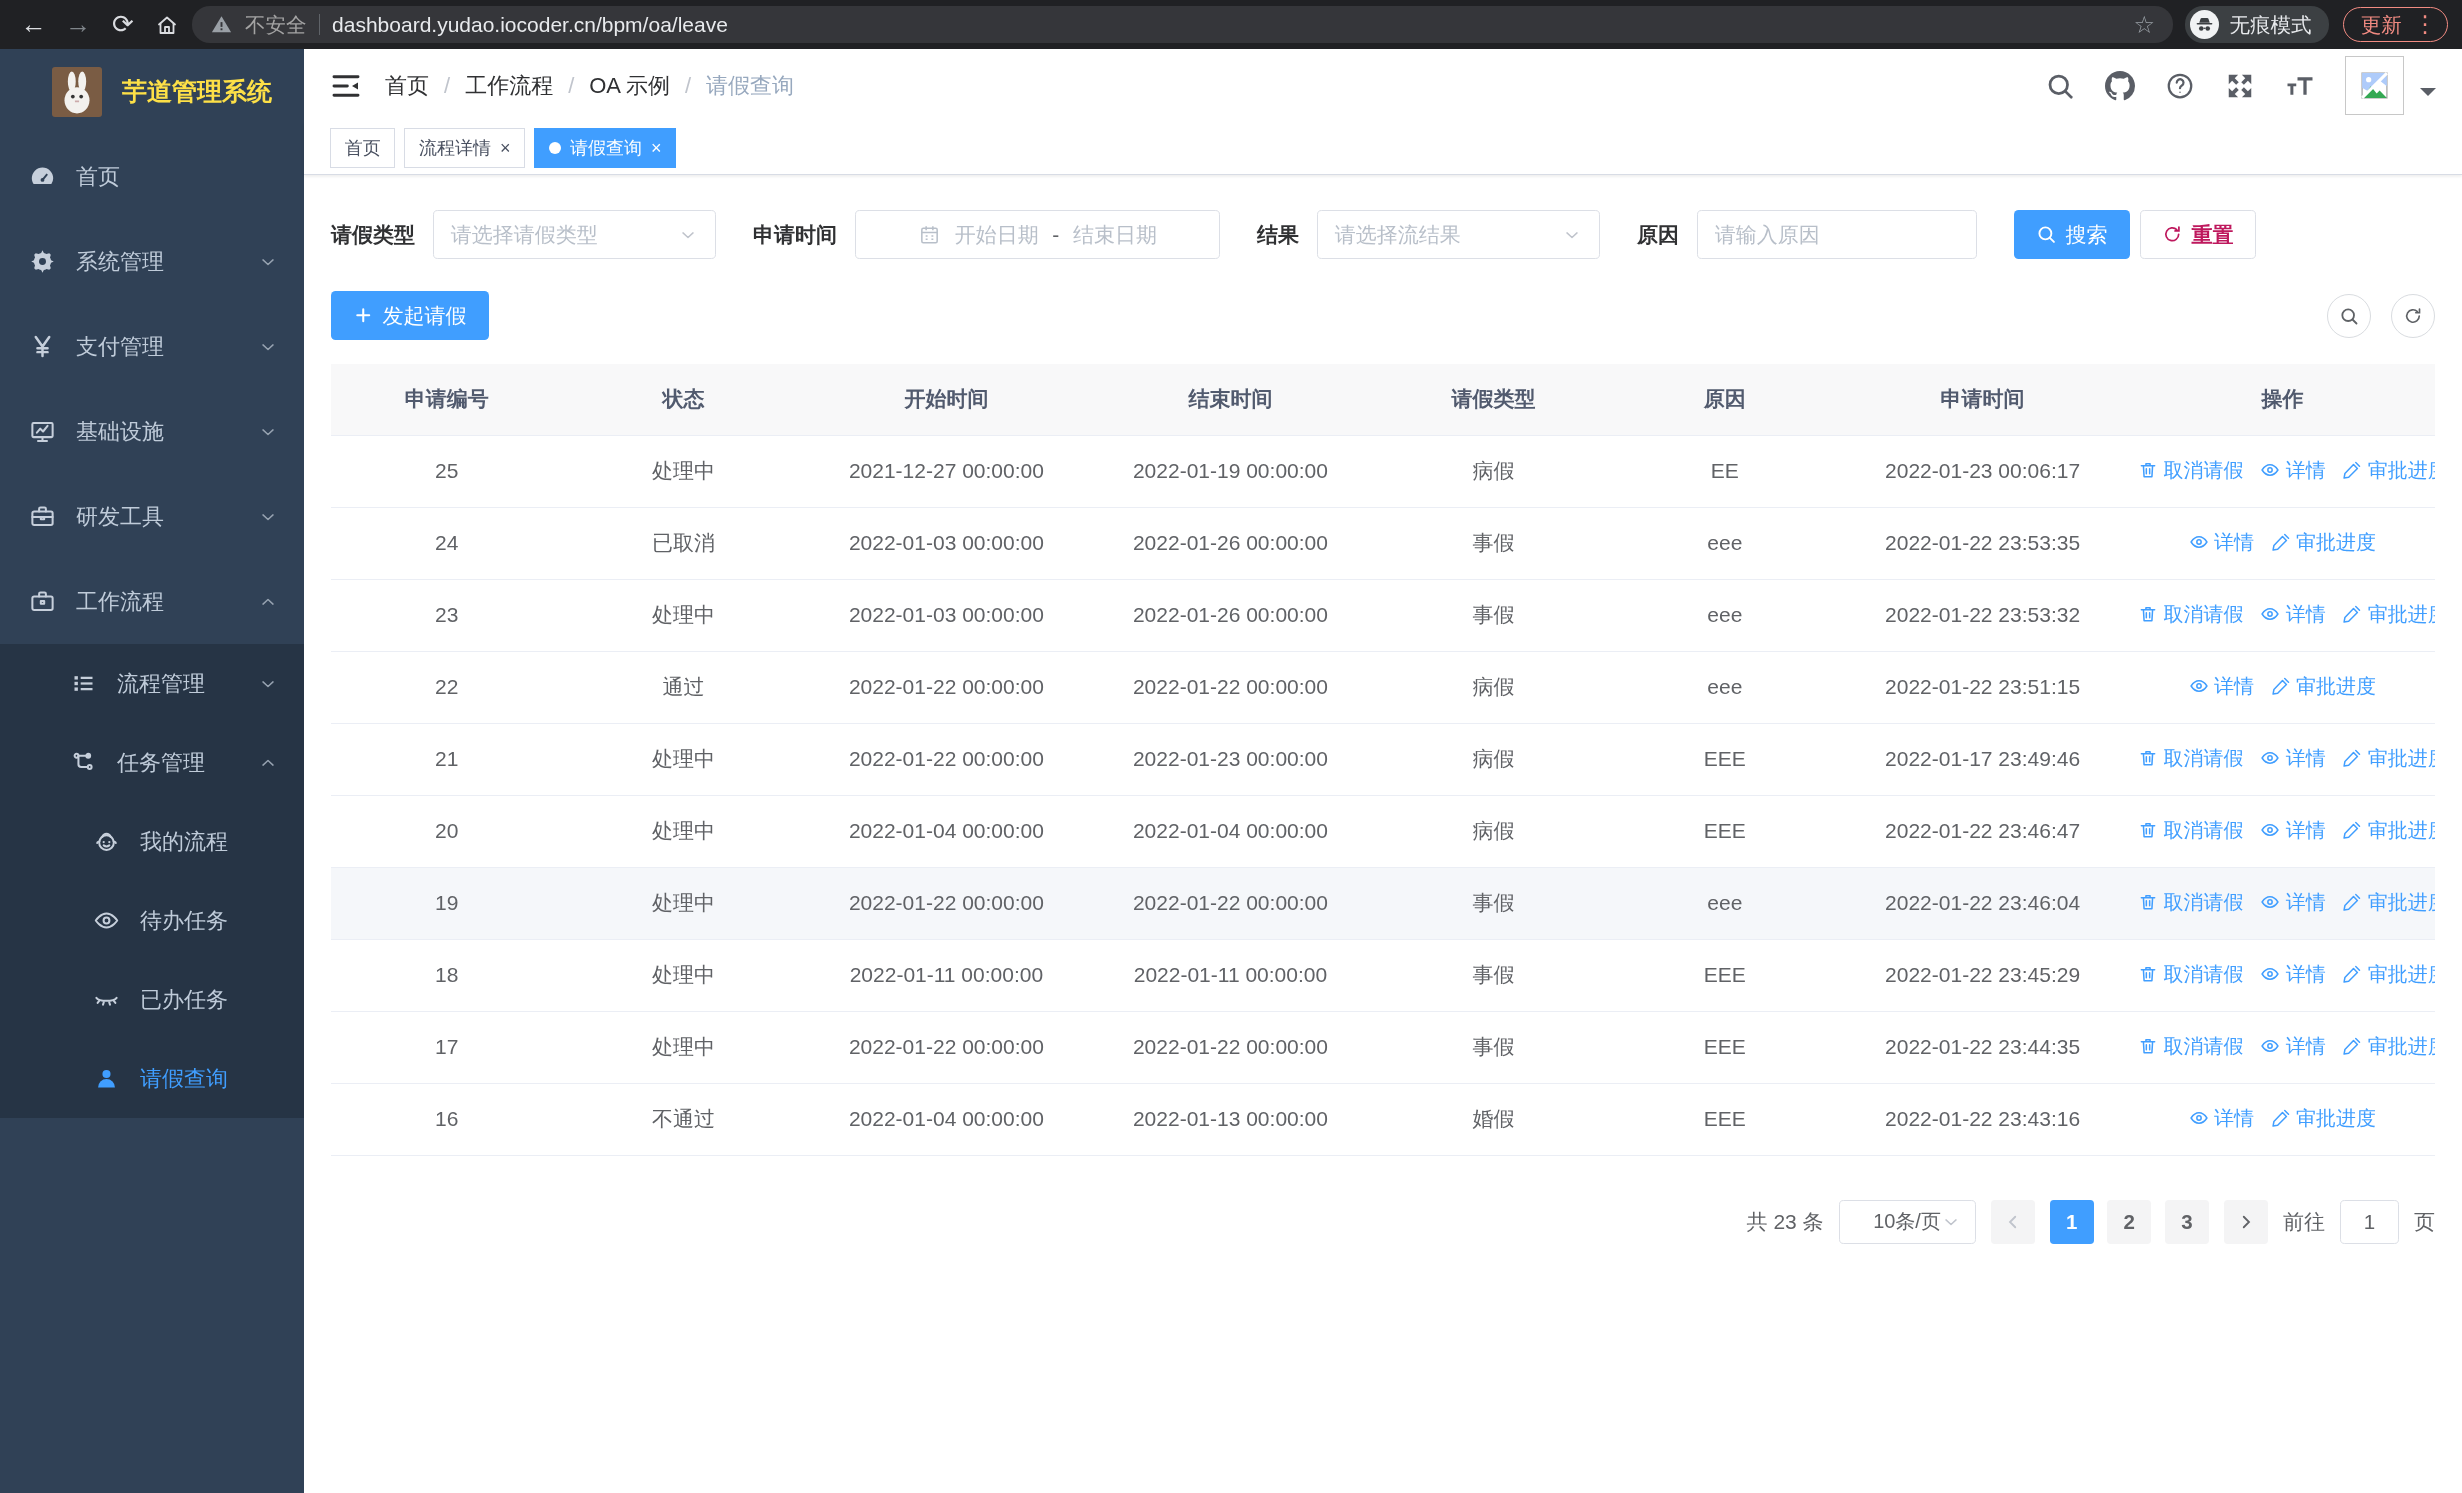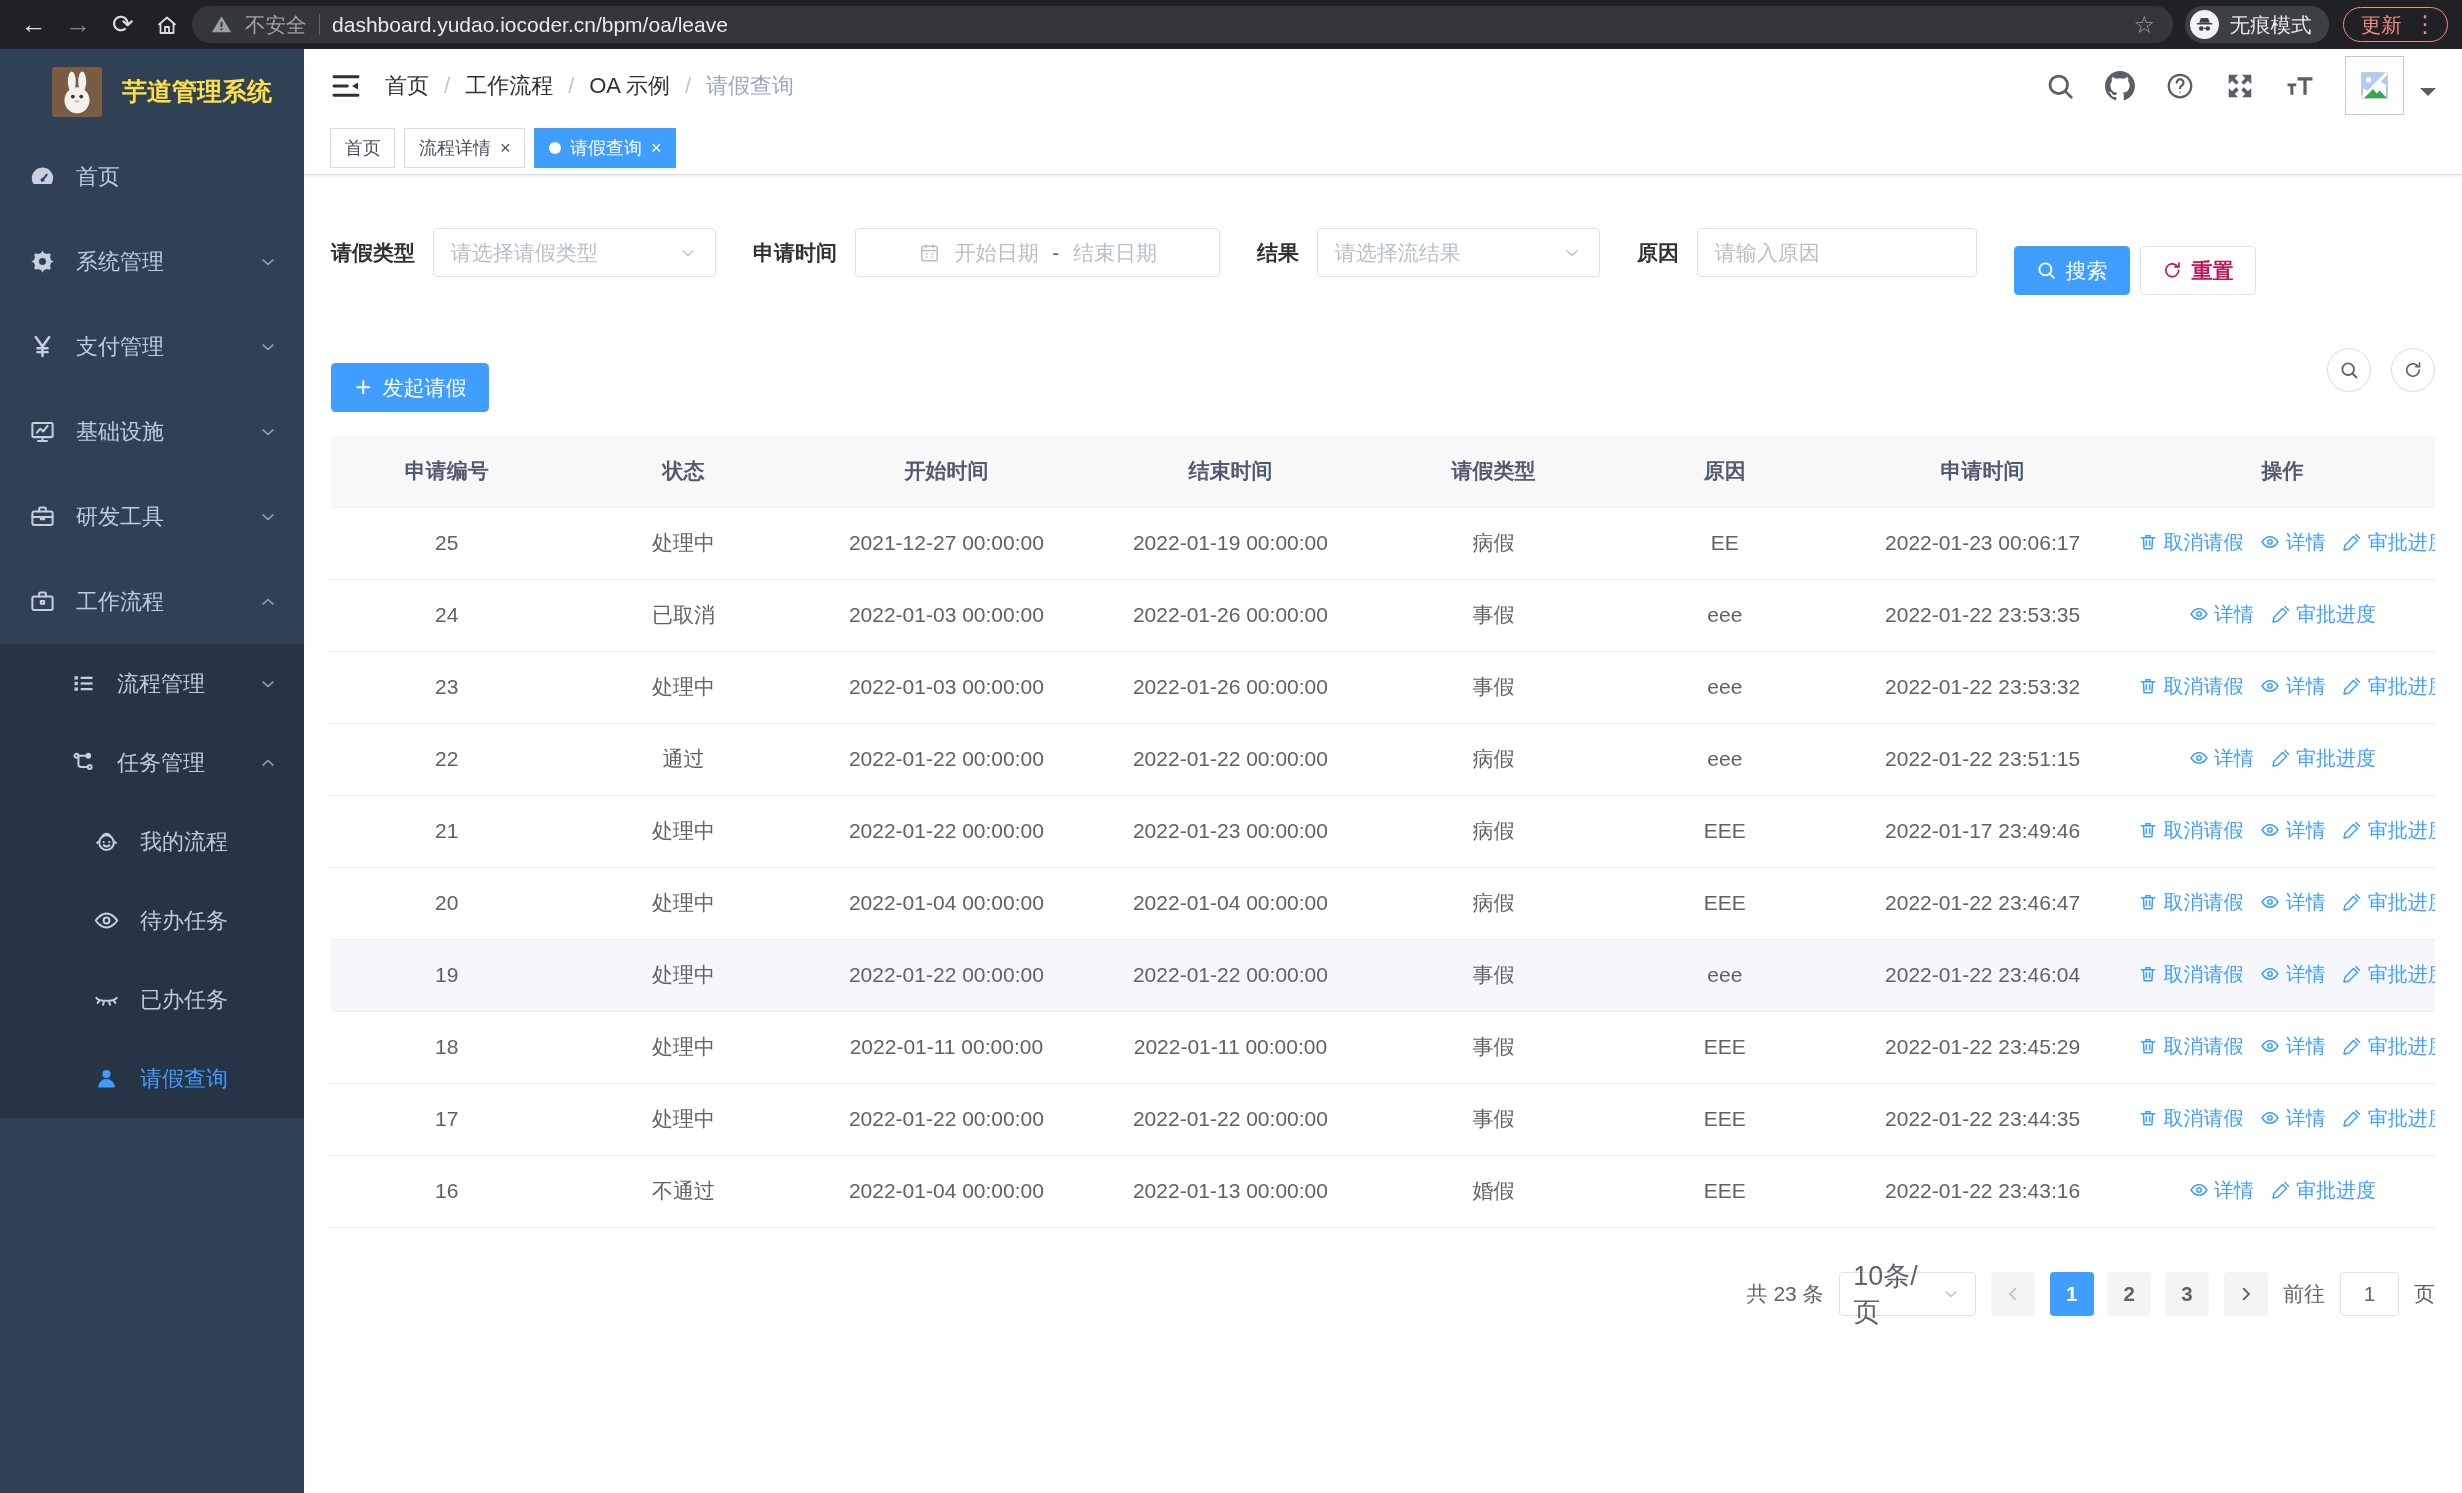--- a/index.html
+++ b/index.html
@@ -79,42 +79,42 @@
   .daterange{width:365px;padding:0 16.7px;gap:13.7px;justify-content:center;}
   .inputbox{width:280px;padding:0 16.7px;}
   .placeholder{color:#b8bfc9;white-space:nowrap;}
   .dsep{color:#606266;}
   input.raw{border:none;outline:none;font:inherit;width:100%;background:transparent;color:#606266;}
   input.raw::placeholder{color:#b8bfc9;}
   .ic{display:inline-flex;width:21px;height:21px;flex-shrink:0;}
   .ic svg{width:100%;height:100%;display:block;}
   .ic.cal{width:23px;height:23px;color:#b8bfc9;}
   .ic.selchev{width:20px;height:20px;color:#c0c4cc;}
-  .btn{height:49px;border-radius:4.6px;border:0.8px solid transparent;display:inline-flex;align-items:center;gap:9px;font-size:21px;padding:0 21px;cursor:pointer;white-space:nowrap;margin-top:36px;}
+  .btn{height:49px;border-radius:4.6px;border:0.8px solid transparent;display:inline-flex;align-items:center;gap:9px;font-size:21px;padding:0 21px;cursor:pointer;white-space:nowrap;}
   .btn-primary{background:#409eff;color:#fff;}
   .btn-plain{background:#fff;border-color:#dcdfe6;color:#be185d;font-weight:bold;}
   .btn .ic{width:20.5px;height:20.5px;}
   .mlr8{margin-right:10.6px;}
 
   .toolbar-row{margin-top:32px;display:flex;align-items:center;justify-content:space-between;}
   .circle-btns{display:flex;gap:20px;align-items:center;}
   .cbtn{width:44px;height:44px;border-radius:50%;border:0.8px solid #d9dce0;background:#fff;display:flex;align-items:center;justify-content:center;color:#5f6266;cursor:pointer;}
   .cbtn .ic{width:20px;height:20px;}
 
   
   table{width:100%;border-collapse:collapse;margin-top:24px;table-layout:fixed;}
   th{background:#f8f8f9;height:71px;font-size:21px;font-weight:700;color:#515a6e;border-bottom:1.5px solid #ebeef5;white-space:nowrap;}
   td{height:72px;font-size:21px;color:#606266;text-align:center;border-bottom:1.5px solid #ebeef5;white-space:nowrap;overflow:hidden;}
   tr.hl td{background:#f5f7fa;}
   .actions a{color:#409eff;font-size:20px;text-decoration:none;display:inline-flex;align-items:center;gap:5.3px;margin:0 8.4px;cursor:pointer;}
   .actions .ic{width:20px;height:20px;}
 
   
   .pagination{margin-top:44px;display:flex;align-items:center;justify-content:flex-end;gap:15px;font-size:21px;color:#606266;}
-  .psel{width:137px;height:44px;border:0.8px solid #dcdfe6;border-radius:4.6px;display:flex;align-items:center;justify-content:flex-end;padding:0 13.7px;font-size:27px;cursor:pointer;}
+  .psel{width:137px;height:44px;border:0.8px solid #dcdfe6;border-radius:4.6px;display:flex;align-items:center;justify-content:flex-end;padding:0 13.7px;font-size:20px;cursor:pointer;}
   .pbtn{min-width:44px;height:44px;border-radius:3.8px;background:#f4f4f5;display:flex;align-items:center;justify-content:center;font-size:20.5px;font-weight:600;cursor:pointer;color:#606266;padding:0 6px;}
   .pbtn .ic{width:18px;height:18px;}
   .pbtn.prev{color:#c0c4cc;}
   .pbtn.active{background:#409eff;color:#fff;}
   .goto-input{width:59px;height:44px;border:0.8px solid #dcdfe6;border-radius:4.6px;text-align:center;font-size:20.5px;color:#606266;outline:none;}
 </style>
 </head>
 <body>
 
 <div class="browser-bar">

